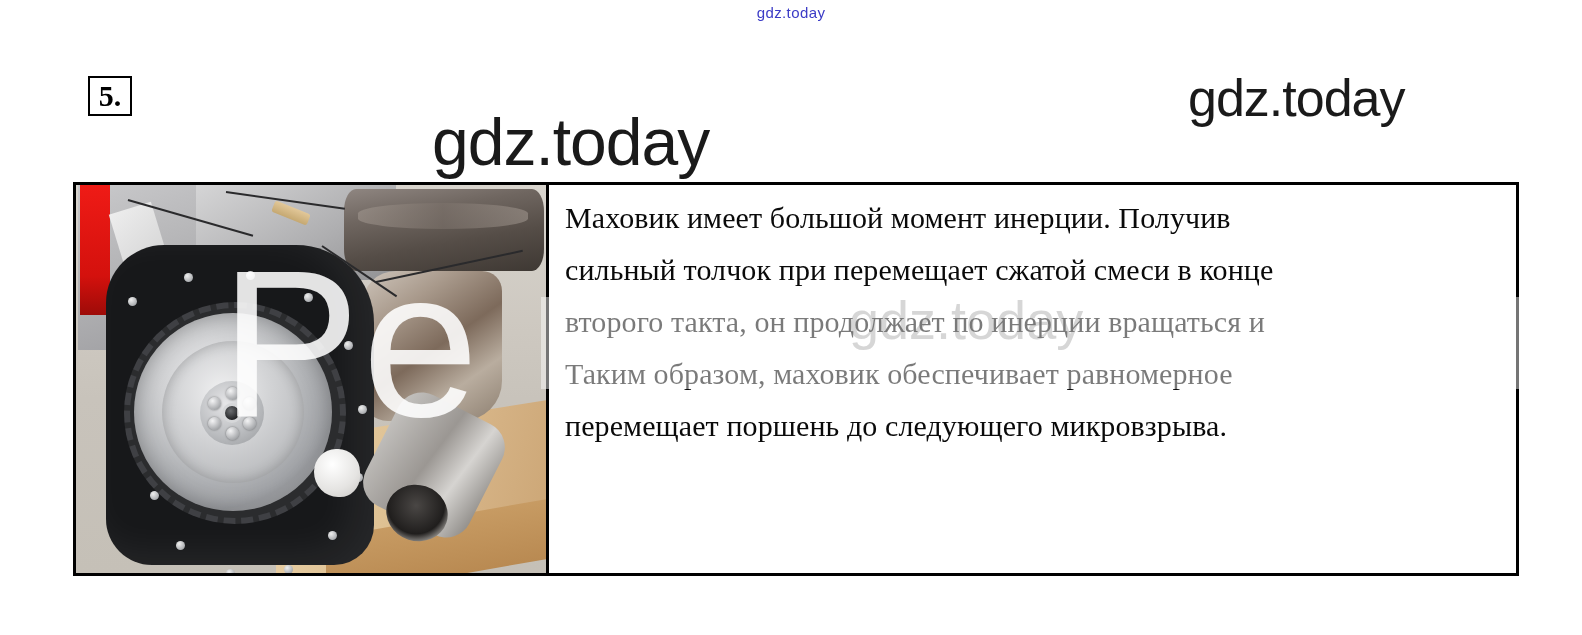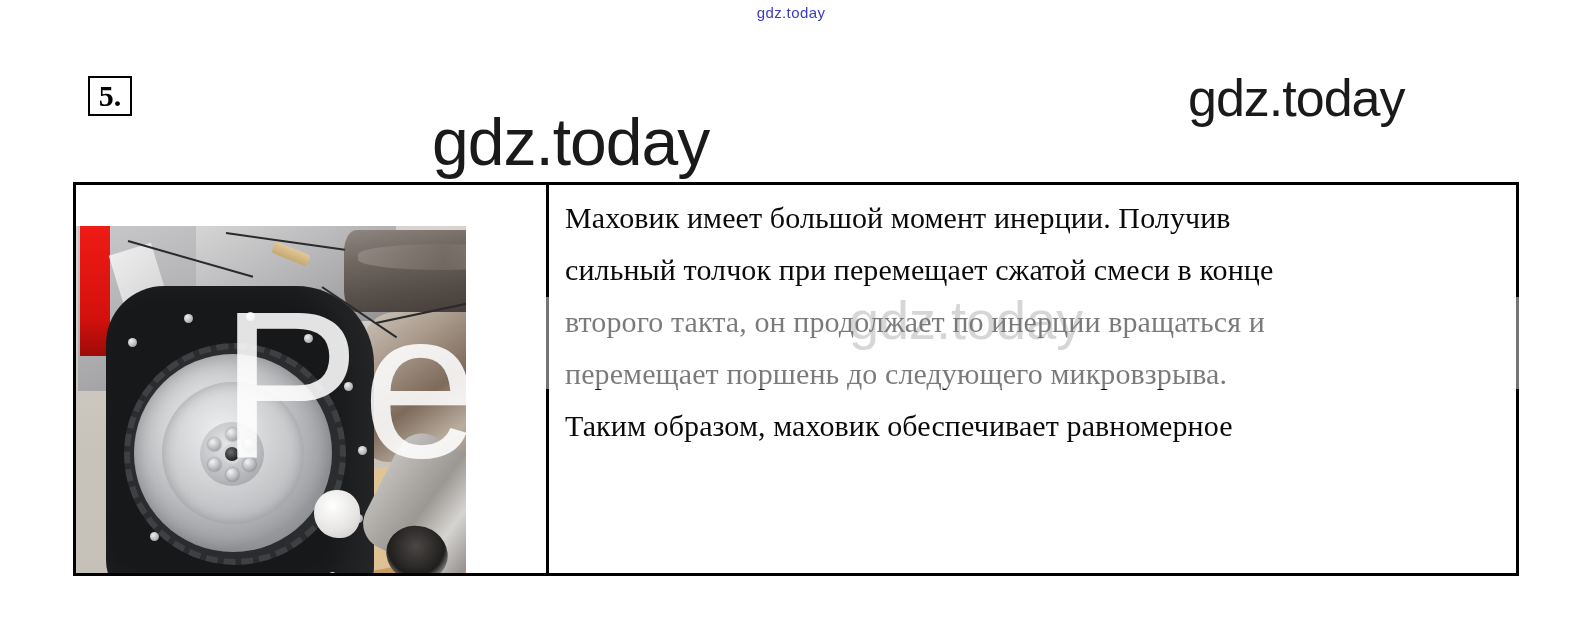--- a/index.html
+++ b/index.html
@@ -102,25 +102,24 @@
     position: relative;
     padding: 4px 14px 4px 16px;
     box-sizing: border-box;
   }
 
   
   .photo {
     position: absolute;
     left: 0;
     top: 0;
-    width: 390px;
+    width: 470px;
     height: 388px;
     overflow: hidden;
     background: #7f1d1d;
-    margin-top: 41px;
   }
   
   .ph-bg {
     position: absolute; inset: 0;
     background:
       linear-gradient(180deg, #d8d4cd 0%, #cdc8c0 38%, #c8c3bb 55%, #c5c0b7 100%);
   }
   
   .ph-pallet {
     position: absolute;
@@ -401,19 +400,19 @@
         <div class="ph-wire" style="left: 300px; top: 96px; width: 150px; transform: rotate(-12deg);"></div>
         <div class="ph-wire" style="left: 246px; top: 60px; width: 90px; transform: rotate(34deg);"></div>
       </div>
   </div>
 
   <div class="cell-text">
     <div class="answer-text">
       <div>Маховик имеет большой момент инерции. Получив</div>
       <div>сильный толчок при перемещает сжатой смеси в конце</div>
       <div>второго такта, он продолжает по инерции вращаться и</div>
+      <div>Таким образом, маховик обеспечивает равномерное</div>
       <div>перемещает поршень до следующего микровзрыва.</div>
-      <div>Таким образом, маховик обеспечивает равномерное</div>
     </div>
     <div class="text-wm"></div>
     <div class="text-wm2">gdz.today</div>
   </div>
 </div>
 
 </body></html>

